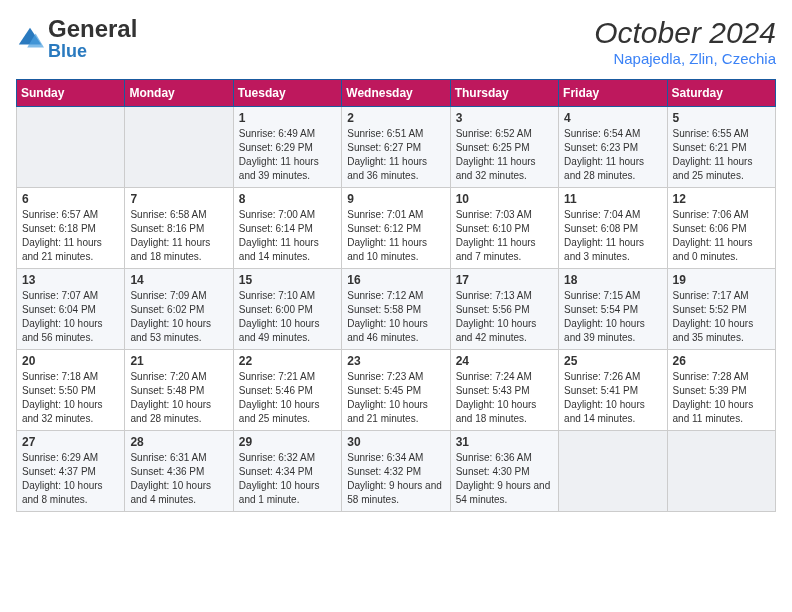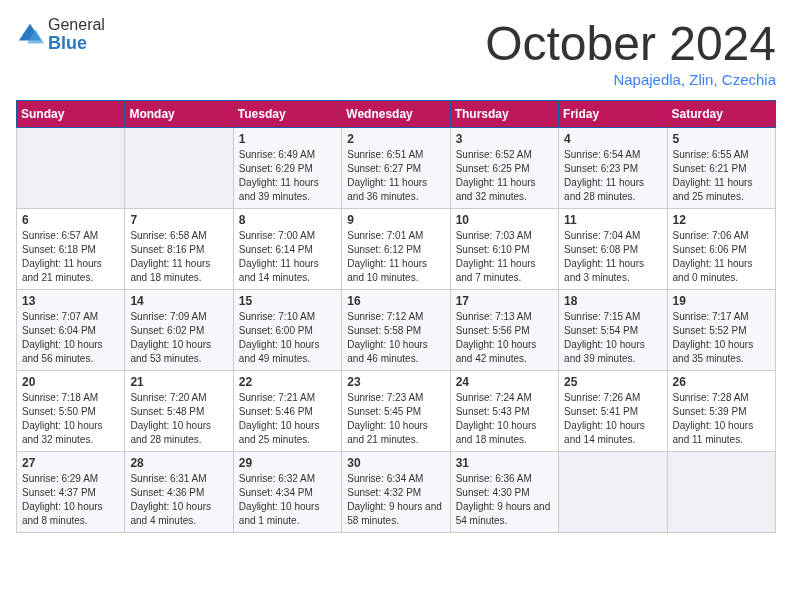--- a/index.html
+++ b/index.html
@@ -20,40 +20,41 @@
       display: flex;
       align-items: center;
       gap: 4px;
     }
     .logo-text {
       display: flex;
       flex-direction: column;
       line-height: 1.1;
     }
     .logo-general {
-      font-size: 16px;
-      font-weight: normal;
+      font-size: 24px;
+      font-weight: bold;
       color: #333;
     }
     .logo-blue {
       font-size: 18px;
       font-weight: bold;
       color: #2a7abf;
     }
     .logo-icon {
       width: 28px;
       height: 28px;
     }
     .title-block {
       text-align: right;
     }
     .month-title {
-      font-size: 48px;
+      font-size: 30px;
       font-weight: normal;
       color: #333;
+      font-style: italic;
     }
     .subtitle {
       font-size: 15px;
       color: #3b82f6;
     }
     table {
       width: 100%;
       border-collapse: collapse;
       table-layout: fixed;
     }

